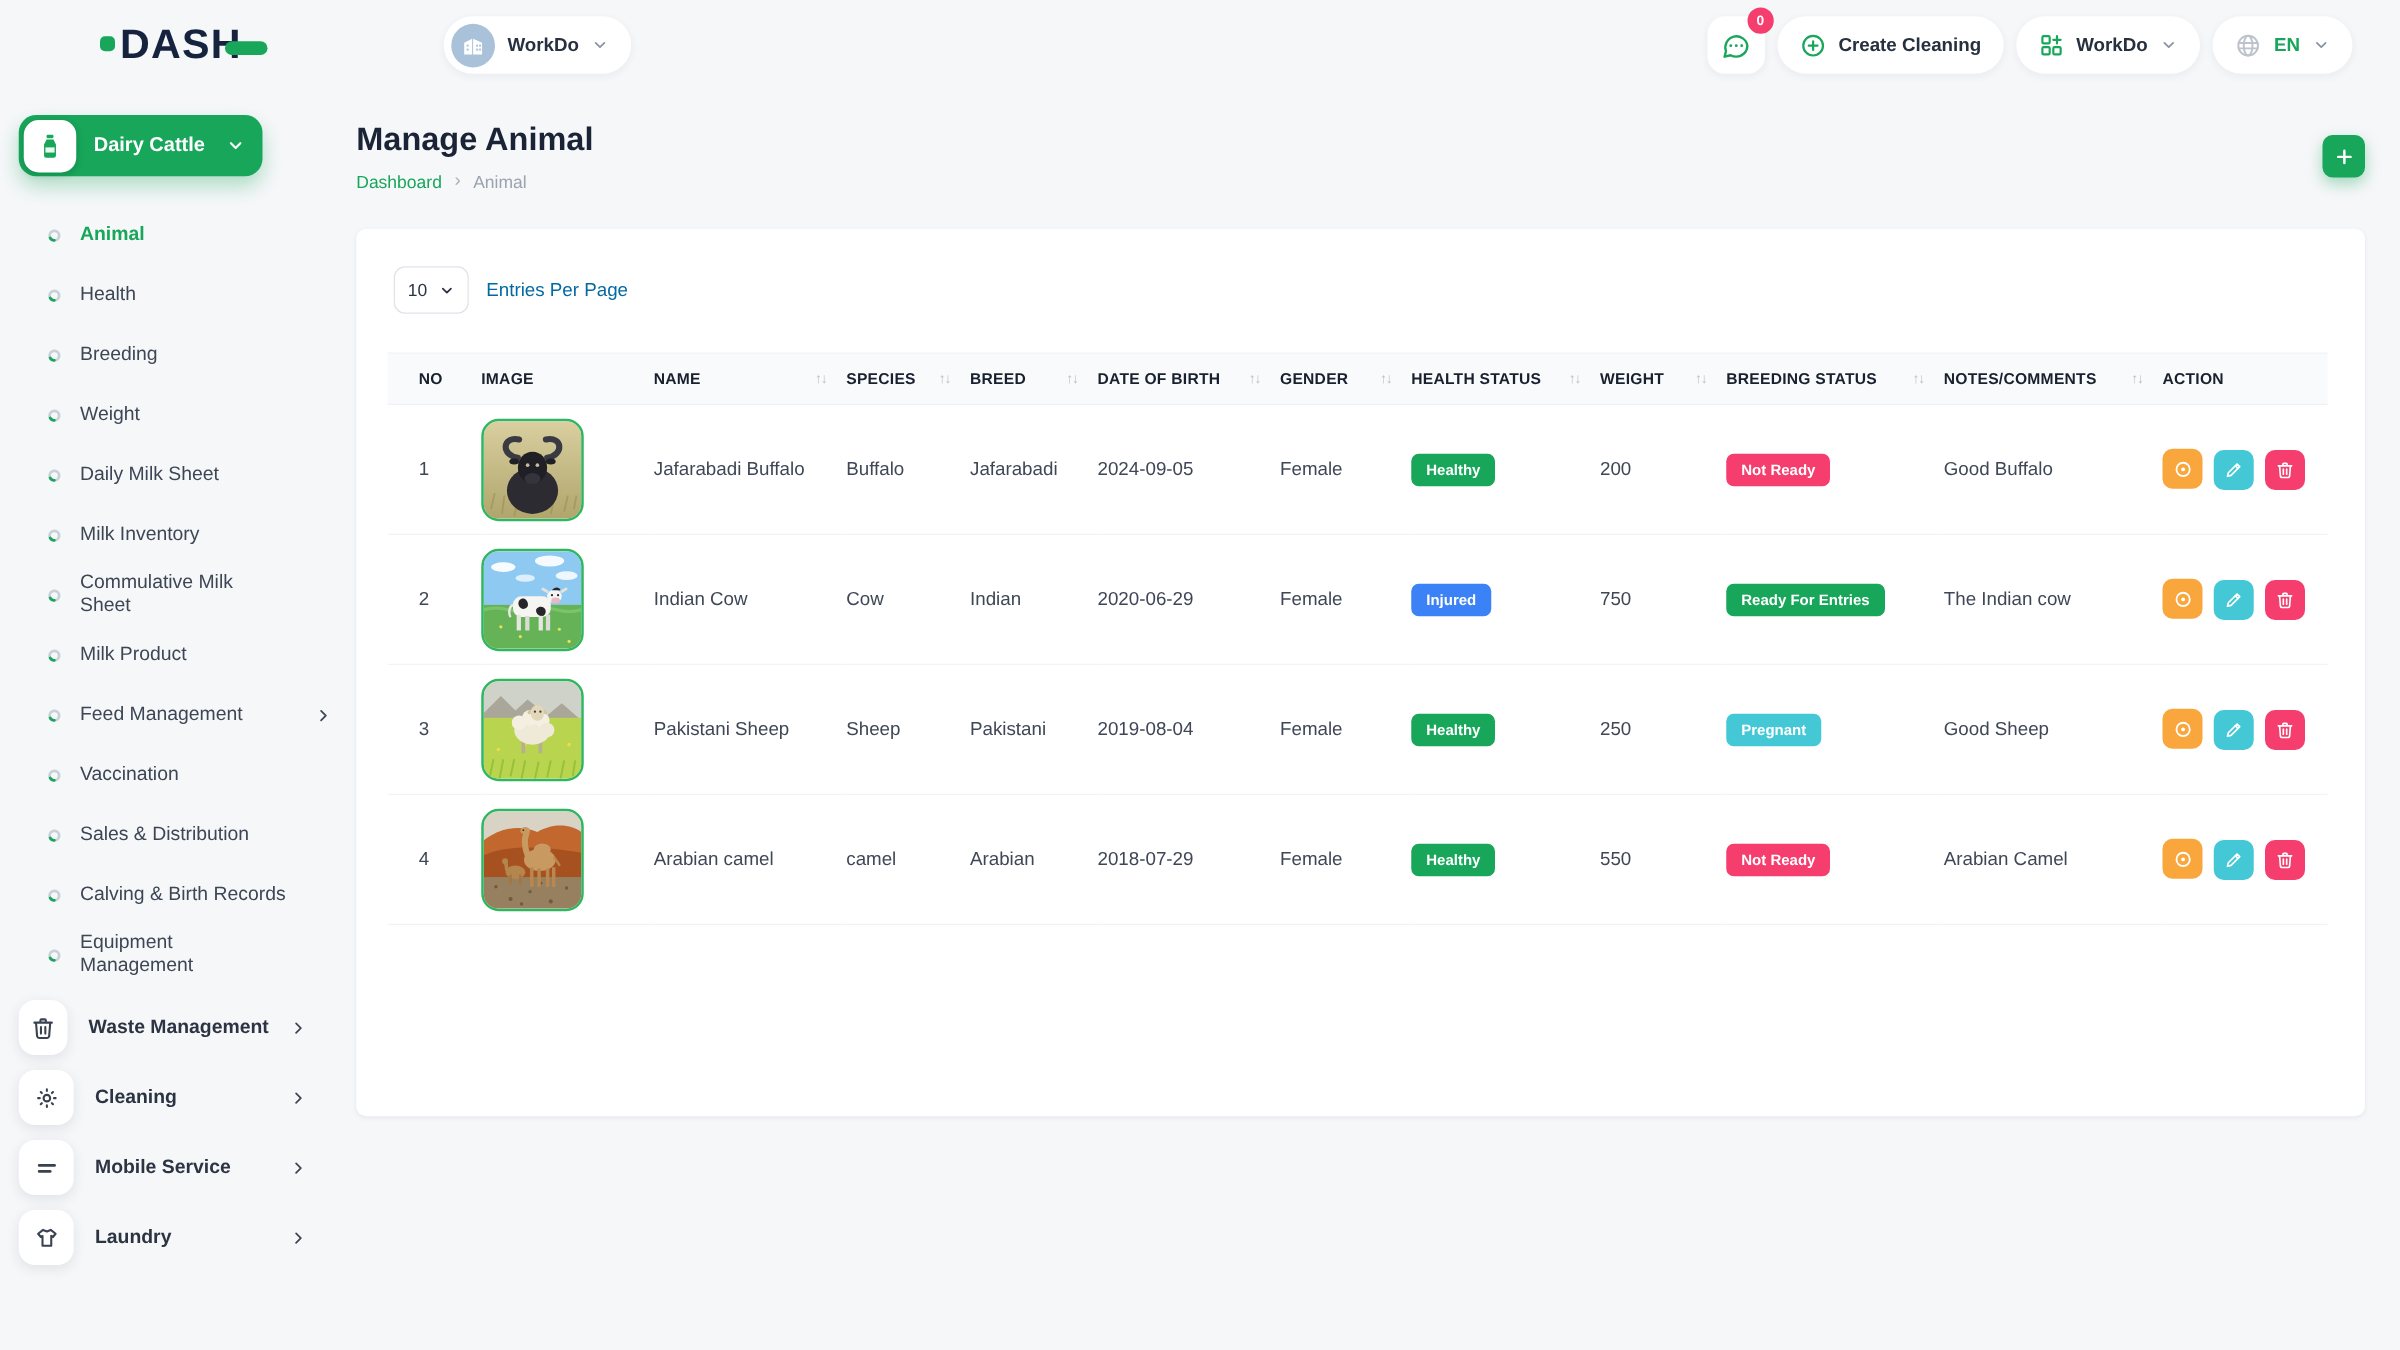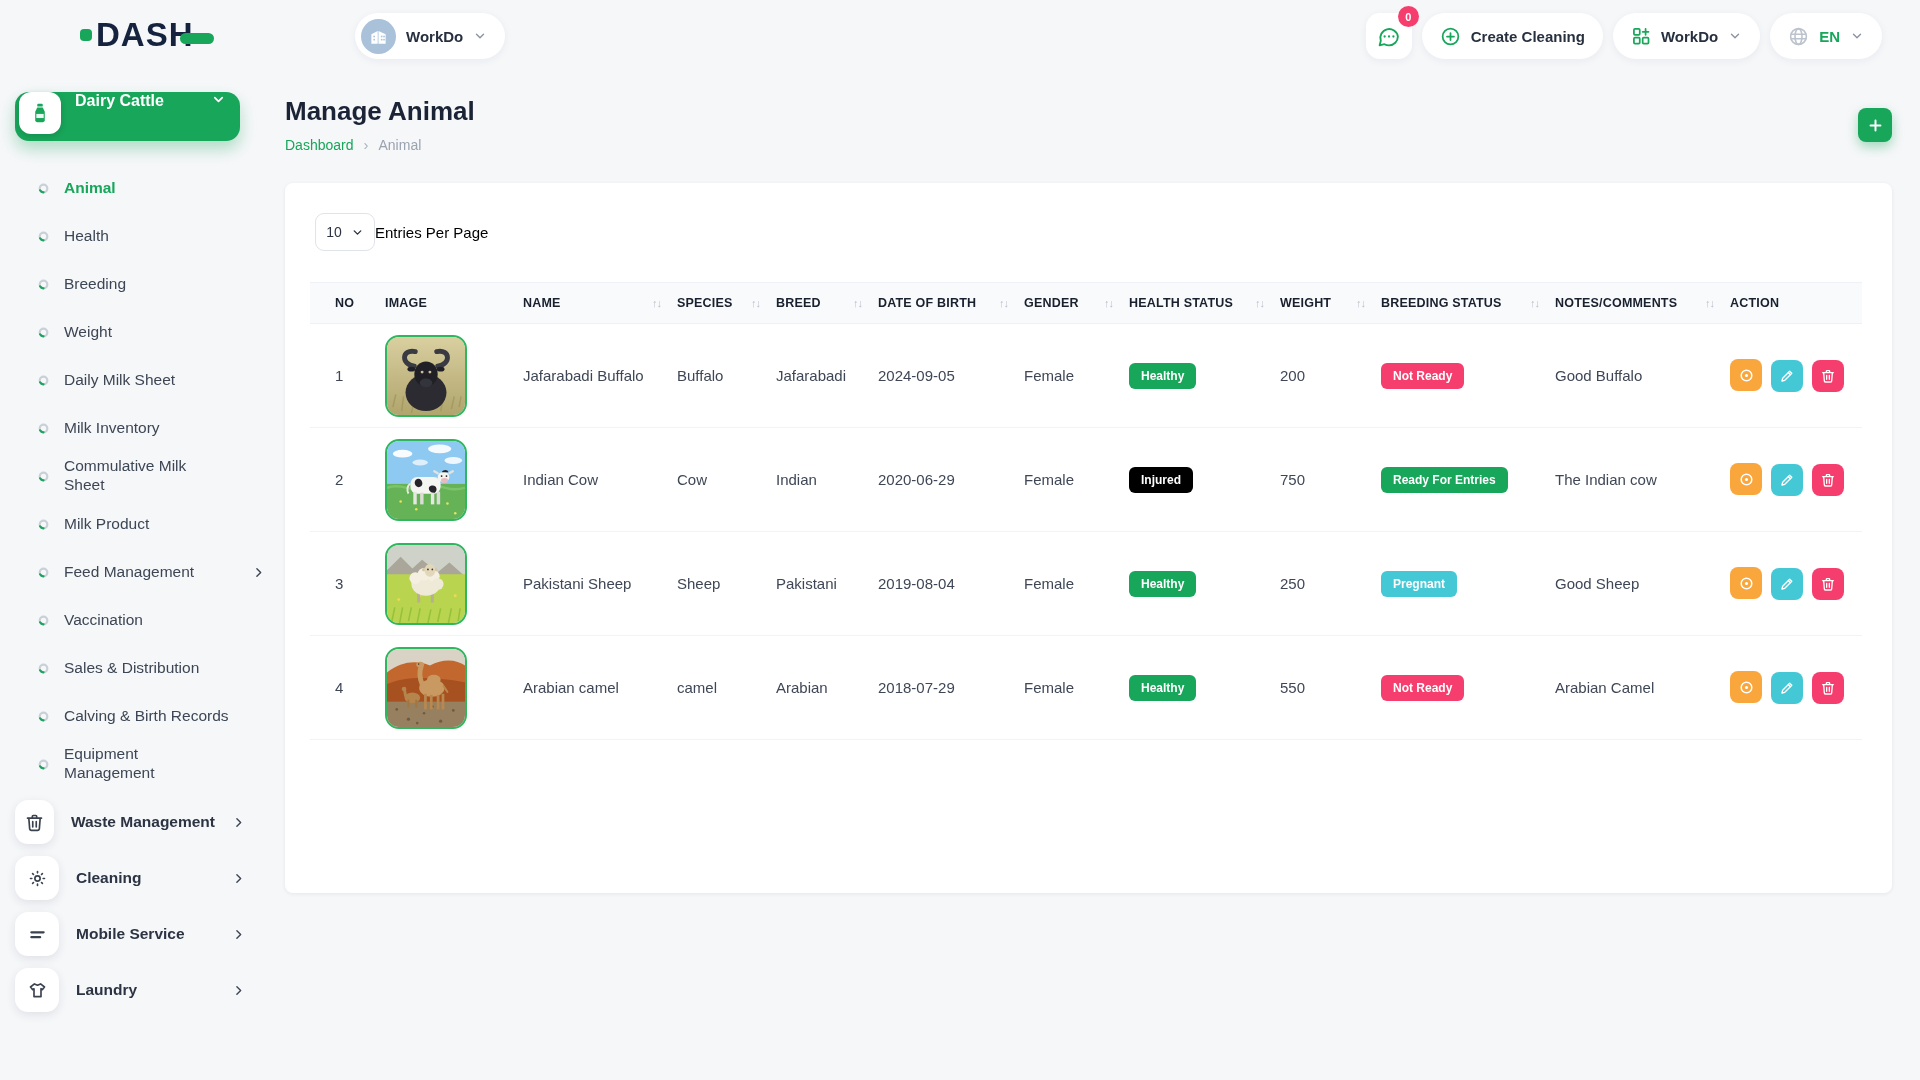--- a/index.html
+++ b/index.html
@@ -25,22 +25,22 @@
   .ws-avatar { width:35px; height:35px; border-radius:50%; background:#a9c2da; display:grid; place-items:center; }
   .top-right { position:absolute; right:38px; top:13px; display:flex; gap:10px; align-items:center; }
   .chat-btn { position:relative; width:46px; height:46px; border:none; background:#fff; border-radius:14px;
               box-shadow:0 2px 8px rgba(24,39,75,.06); display:grid; place-items:center; cursor:pointer; }
   .chat-badge { position:absolute; top:-7px; right:-7px; min-width:21px; height:21px; border-radius:50%;
                 background:var(--pink); color:#fff; font-size:11px; font-weight:700; display:grid; place-items:center; }
   .green-label { color:var(--green); font-weight:700; }
 
   
   .sidebar { position:absolute; top:72px; left:0; width:285px; bottom:0; padding-top:20px; }
-  .module-btn { margin-left:15px; width:225px; height:49px; background:var(--green); border-radius:14px;
-                display:flex; padding:0 14px 0 4px; border:none; cursor:pointer;
+  .module-btn { margin-left:15px; width:195px; height:49px; background:var(--green); border-radius:14px;
+                display:flex; align-items:center; padding:0 14px 0 4px; border:none; cursor:pointer;
                 box-shadow:0 8px 16px rgba(23,166,90,.32); }
   .module-btn .mb-ico { width:42px; height:42px; background:#fff; border-radius:12px; display:grid; place-items:center;
                         box-shadow:0 2px 6px rgba(0,0,0,.15); }
   .module-btn .mb-lbl { margin-left:14px; color:#fff; font-size:16px; font-weight:700; }
   .module-btn .mb-chev { margin-left:auto; color:#fff; display:flex; }
   .menu { margin-top:23px; display:flex; flex-direction:column; }
   .menu-item { min-height:48px; display:flex; align-items:center; padding:4px 14px 4px 38px; gap:15px;
                font-size:15.5px; color:#3d4654; cursor:pointer; }
   .menu-item.active { color:var(--green); font-weight:600; }
   .menu-item .bullet { flex:0 0 11px; display:flex; }
@@ -64,21 +64,21 @@
   .bc-cur { color:#9aa3b0; }
   .add-btn { position:absolute; right:28px; top:36px; width:34px; height:34px; border:none; border-radius:8px;
              background:var(--green); color:#fff; display:grid; place-items:center; cursor:pointer;
              box-shadow:0 5px 12px rgba(23,166,90,.38); }
 
   .card { margin:30px 28px 0 0; background:#fff; border-radius:8px; height:710px;
           box-shadow:0 1px 4px rgba(21,34,50,.07); }
   .card-toolbar { display:flex; align-items:center; padding:30px 30px 0 30px; }
   .select { width:60px; height:38px; border:1px solid #dfe4e9; border-radius:9px; background:#fff;
             display:flex; align-items:center; justify-content:center; gap:9px; font-size:14px; color:#2c3443; cursor:pointer; }
-  .tb-label { font-size:15px; color:#000000; }
+  .tb-label { margin-left:14px; font-size:15px; color:#0369a1; }
   .tb-right { margin-left:auto; display:flex; align-items:center; gap:11px; }
   .sq-btn { width:34px; height:34px; border:none; border-radius:9px; display:grid; place-items:center; color:#fff; cursor:pointer; }
   .search { width:196px; height:40px; border:1px solid #d9dee4; border-radius:9px; padding:0 15px;
             font-size:14px; color:#3f4756; margin-left:6px; outline:none; font-family:"Liberation Sans",sans-serif; }
   .search::placeholder { color:#9aa3b2; }
 
   table { width:1552px; margin:31px 30px 0 25px; border-collapse:collapse; table-layout:fixed; }
   thead th { height:41px; background:#f8fafc; border-top:1px solid #eef1f5; border-bottom:1px solid #eef1f5;
              font-size:12.5px; font-weight:700; color:#19202e; text-align:left; letter-spacing:.2px; }
   th .th-in { display:flex; align-items:center; justify-content:space-between; padding-right:16px; }
@@ -597,21 +597,21 @@
                     <circle cx="56" cy="36" r=".9" fill="#222"></circle>
                     <circle cx="61" cy="36" r=".9" fill="#222"></circle>
                   </svg>
                 </span>
               </td>
               <td>Indian Cow</td>
               <td>Cow</td>
               <td>Indian</td>
               <td>2020-06-29</td>
               <td>Female</td>
-              <td><span class="badge" style="background:#000000">Injured</span></td>
+              <td><span class="badge" style="background:#3b82f6">Injured</span></td>
               <td>750</td>
               <td><span class="badge" style="background:#17A65A">Ready For Entries</span></td>
               <td>The Indian cow</td>
               <td><button class="act" style="background:#F9A63C">
                   <span style="display:flex;">
                     <svg width="17" height="17" viewBox="0 0 24 24" fill="none" stroke-linecap="round" stroke-linejoin="round" stroke="#fff" stroke-width="2.1">
                       <circle cx="12" cy="12" r="7.5"></circle>
                       <circle cx="12" cy="12" r="2.2" fill="#fff" stroke="none"></circle>
                     </svg>
                   </span>

